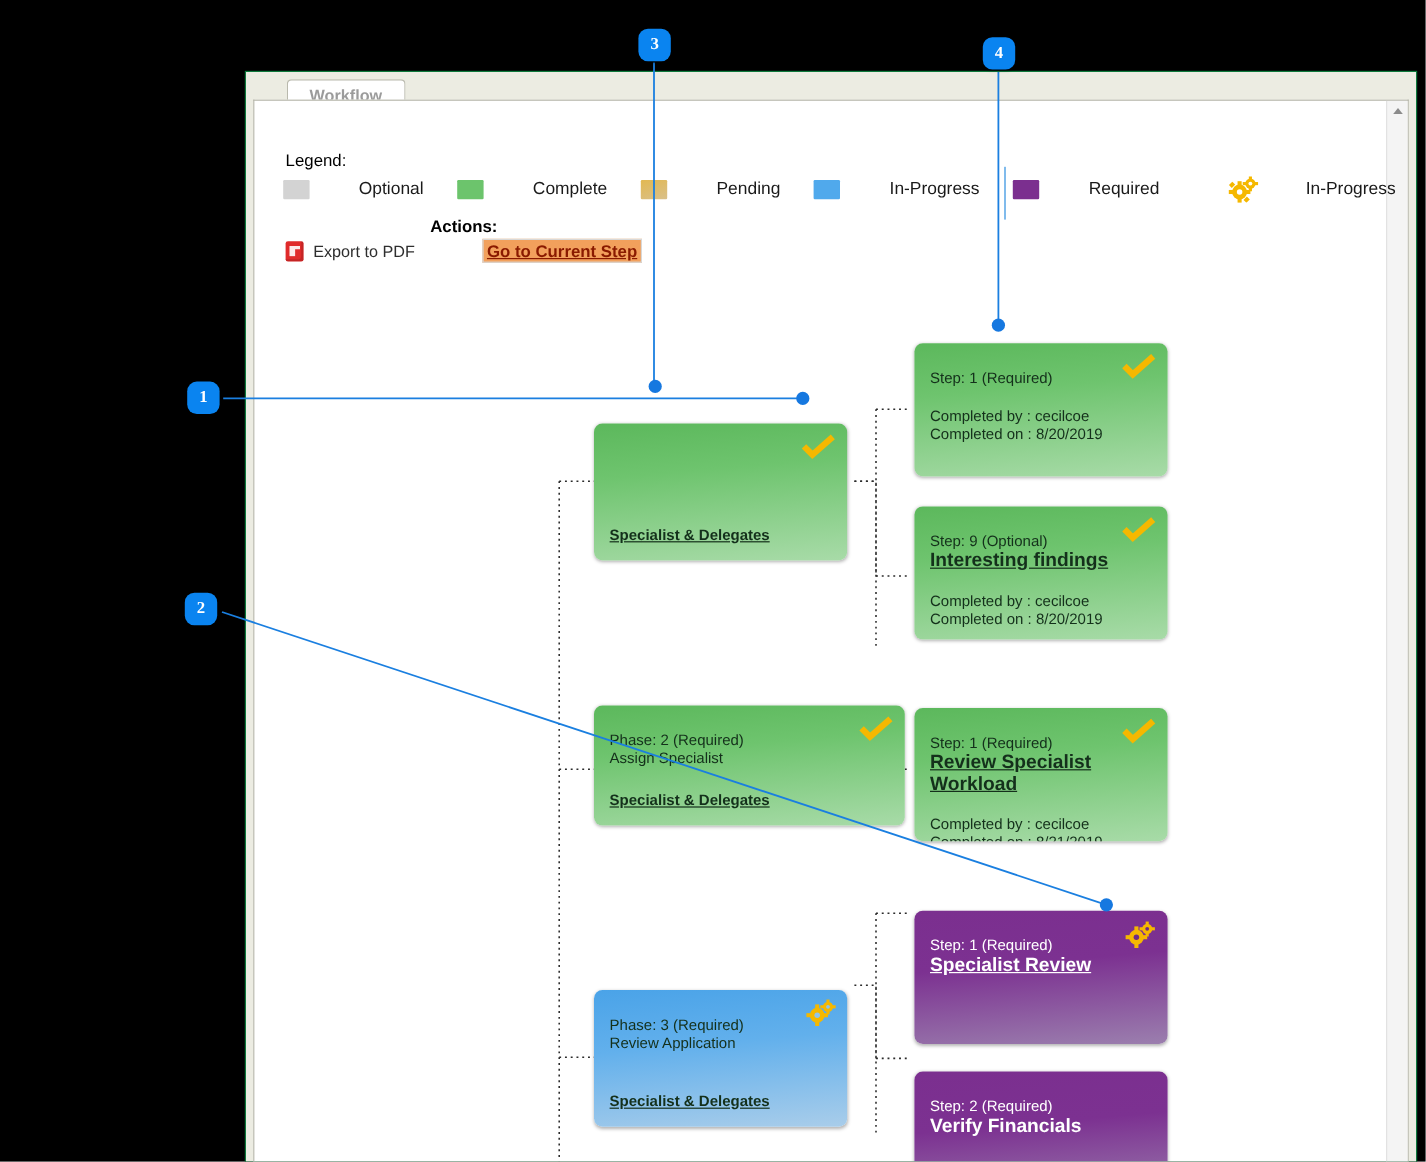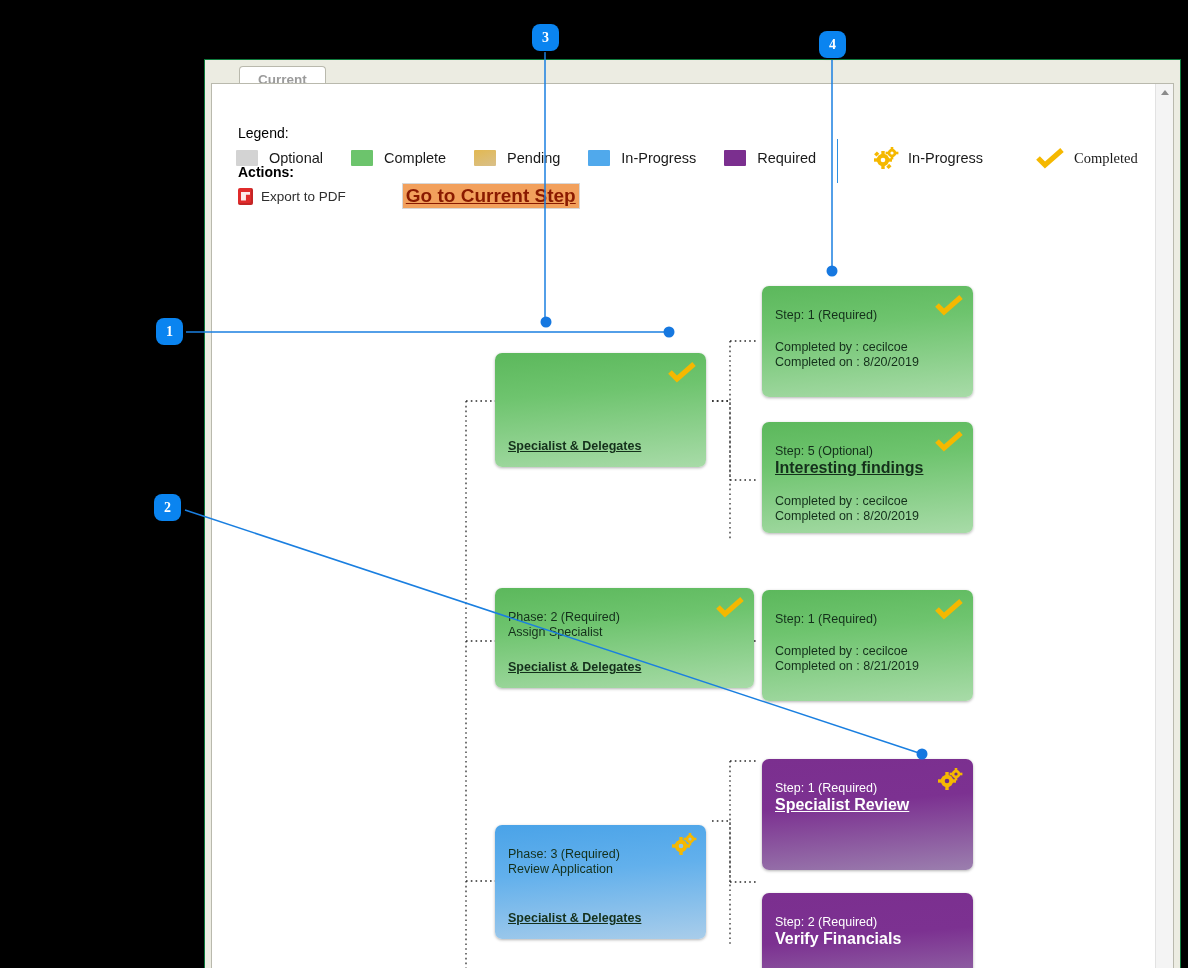--- a/index.html
+++ b/index.html
@@ -44,44 +44,44 @@
     width:0;height:0;border-left:4px solid transparent;border-right:4px solid transparent;
     border-bottom:5px solid #8b8b8b;
   }
 
   
   #legend{position:absolute;left:24px;top:41px;width:900px;}
   .legend-title{font-size:14px;font-weight:normal;color:#000;margin:0 0 4px 2px;}
   .legend-row{display:flex;align-items:center;height:26px;}
   .legend-item{display:flex;align-items:center;margin-right:28px;}
   .swatch{width:22px;height:16px;display:inline-block;margin-right:11px;border-radius:1px;}
-  .legend-label{font-size:14.5px;color:#1a1a1a;white-space:nowrap;}
+  .legend-label{font-size:14.5px;color:#1a1a1a;white-space:nowrap;margin-left:30px;}
   #legend-sep{
     position:absolute;left:601px;top:14px;width:1px;height:44px;background:#2d8fe0;
   }
   .gear-legend{width:26px;height:22px;margin-right:9px;}
   .check-legend{width:30px;height:22px;margin-right:9px;}
 
   
-  #actions{position:absolute;left:24px;top:80px;}
+  #actions{position:absolute;left:24px;top:96px;text-align:center;}
   .actions-title{font-size:14px;font-weight:bold;color:#000;margin:0 0 3px 2px;}
   #actions-row{display:flex;align-items:center;}
   #pdf-icon{
     width:15px;height:17px;margin-right:8px;margin-left:2px;
     background:#e02b2b;border-radius:2px;position:relative;
     box-shadow:inset -2px -2px 0 rgba(0,0,0,.12);
   }
   #pdf-icon:after{
     content:"";position:absolute;left:3px;top:4px;width:9px;height:9px;
     background:#ffffff;clip-path:polygon(0 0,100% 0,100% 35%,55% 35%,55% 100%,0 100%);
     opacity:.9;
   }
   #export-pdf-label{font-size:13.5px;color:#2e2e2e;margin-right:56px;}
   #goto-current-step{
-    font-size:19px;font-weight:bold;color:#8a1a00;text-decoration:underline;
+    font-size:14px;font-weight:bold;color:#8a1a00;text-decoration:underline;
     background:#f2a05c;padding:1px 3px;border:1px solid #d8d8d8;
   }
   #connectors{position:absolute;left:0;top:0;width:963px;height:884px;pointer-events:none;}
 
   .node{
     position:absolute;border-radius:7px;
     box-shadow:0 1px 3px rgba(0,0,0,.30);
     overflow:hidden;
   }
   .node .line1{font-size:12.5px;line-height:15px;}
@@ -112,21 +112,21 @@
     box-shadow:0 1px 2px rgba(0,0,0,.35);
   }
   #anno-lines{position:absolute;left:0;top:0;width:1188px;height:968px;pointer-events:none;}
 </style>
 </head>
 <body>
 
 <div id="window">
 
   <div id="tabstrip">
-    <div id="tab-workflow">Current</div>
+    <div id="tab-workflow">Workflow</div>
   </div>
 
   <div id="window-inner">
 
     <div id="scrollbar">
       <div id="scroll-up">
         <span class="tri"></span>
       </div>
     </div>
 
@@ -293,35 +293,36 @@
       </div>
       <span class="node-icon">
         <svg viewBox="0 0 30 22" width="30" height="22">
           <path d="M3 11 L10 18 L27 3" stroke="#f5b800" stroke-width="5.2" fill="none"></path>
         </svg>
       </span>
     </div>
 
     <div class="node g-complete" style="left:550px;top:338px;width:211px;height:111px;">
       <div class="node-body">
-        <div class="line1 dark-text">Step: 5 (Optional)</div>
+        <div class="line1 dark-text">Step: 9 (Optional)</div>
         <div class="title-bold dark-text">Interesting findings</div>
         <div class="meta dark-text">Completed by : cecilcoe</div>
         <div class="dark-text" style="font-size:12.5px;line-height:15px;">Completed on : 8/20/2019</div>
       </div>
       <span class="node-icon">
         <svg viewBox="0 0 30 22" width="30" height="22">
           <path d="M3 11 L10 18 L27 3" stroke="#f5b800" stroke-width="5.2" fill="none"></path>
         </svg>
       </span>
     </div>
 
     <div class="node g-complete" style="left:550px;top:506px;width:211px;height:111px;">
       <div class="node-body">
         <div class="line1 dark-text">Step: 1 (Required)</div>
+        <div class="title-bold dark-text">Review Specialist Workload</div>
         <div class="meta dark-text">Completed by : cecilcoe</div>
         <div class="dark-text" style="font-size:12.5px;line-height:15px;">Completed on : 8/21/2019</div>
       </div>
       <span class="node-icon">
         <svg viewBox="0 0 30 22" width="30" height="22">
           <path d="M3 11 L10 18 L27 3" stroke="#f5b800" stroke-width="5.2" fill="none"></path>
         </svg>
       </span>
     </div>
 

